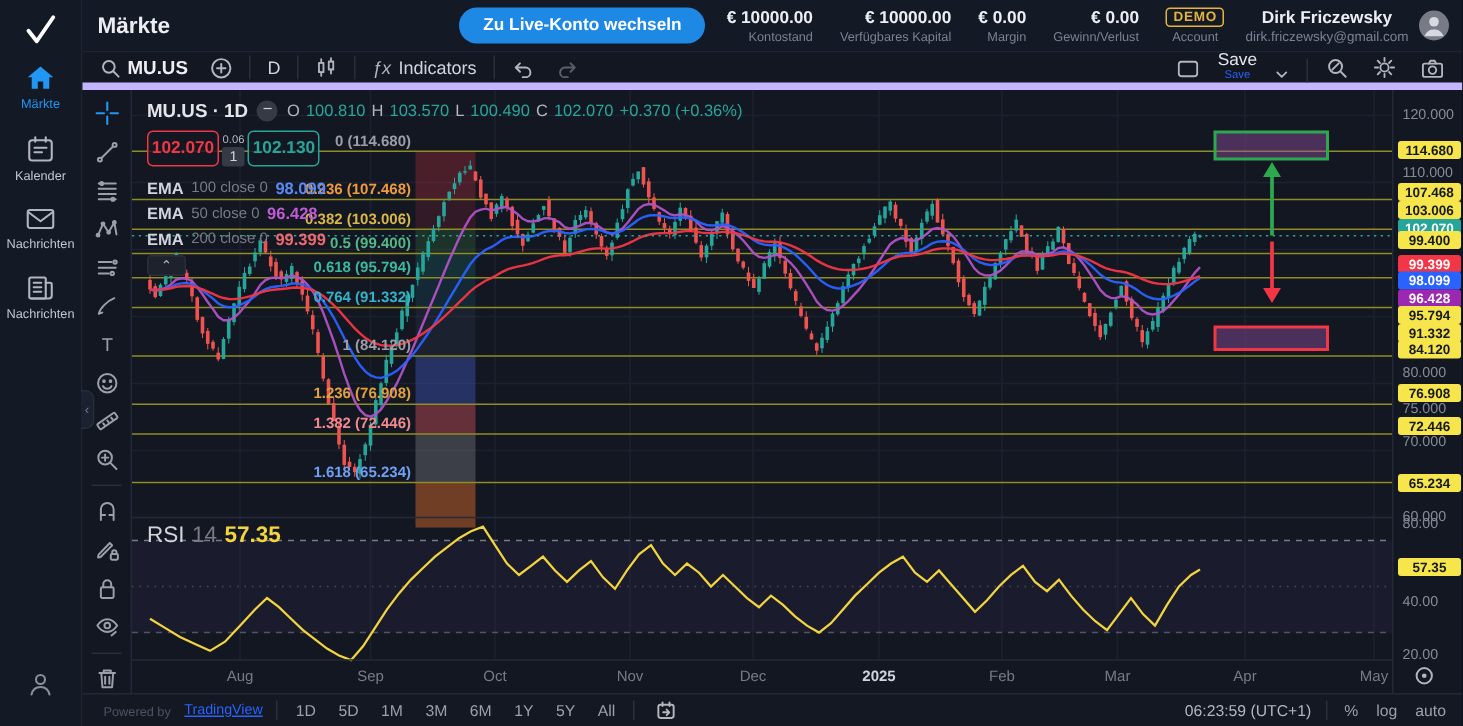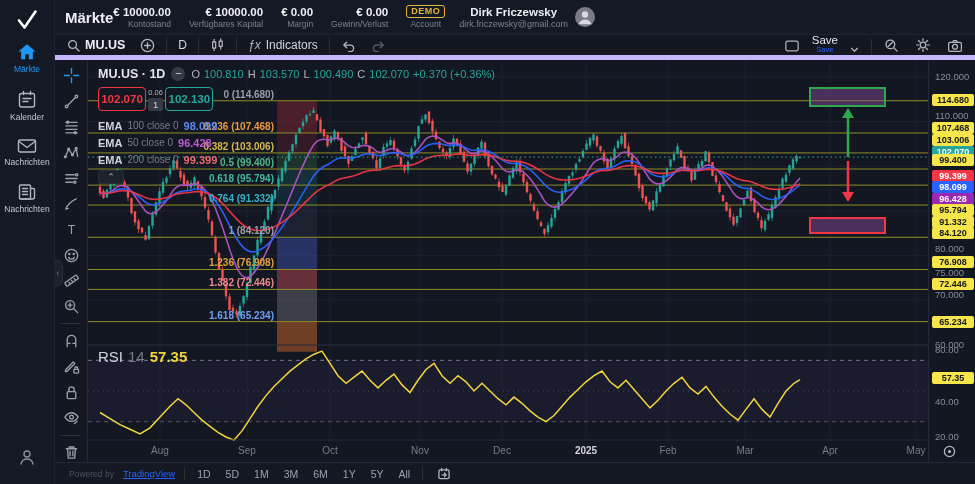--- a/index.html
+++ b/index.html
@@ -152,20 +152,21 @@
           <circle cx="9" cy="6" r="3"></circle>
           <path d="M3 16c.8-3.4 3-5 6-5s5.2 1.6 6 5"></path>
         </svg>
     </div>
   </aside>
 
   <div class="main">
 
     <header class="topbar">
       <div class="page-title">Märkte</div>
+      <button class="live-btn">Zu Live-Konto wechseln</button>
       <div class="stats">
         <div class="stat">
           <div class="stat-value">€ 10000.00</div>
           <div class="stat-label">Kontostand</div>
         </div>
         <div class="stat">
           <div class="stat-value">€ 10000.00</div>
           <div class="stat-label">Verfügbares Kapital</div>
         </div>
         <div class="stat">
@@ -972,16 +973,23 @@
       <button class="range-btn">1Y</button>
       <button class="range-btn">5Y</button>
       <button class="range-btn">All</button>
       <span class="bdiv"></span>
       <span class="dbtn">
         <svg class="ic" width="14" height="13" viewBox="0 0 15 14">
             <rect x="2" y="3" width="11" height="9.5" rx="1.5"></rect>
             <path d="M5 1.5v2.5 M10 1.5v2.5 M5.5 8.5h4 M8 6.5l1.8 2-1.8 2"></path>
           </svg>
       </span>
+      <div class="bb-right">
+        <span class="clock-text">06:23:59 (UTC+1)</span>
+        <span class="bdiv"></span>
+        <button class="scale-btn">%</button>
+        <button class="scale-btn">log</button>
+        <button class="scale-btn">auto</button>
+      </div>
     </div>
 
   </div>
 </div>
 
 </body></html>

